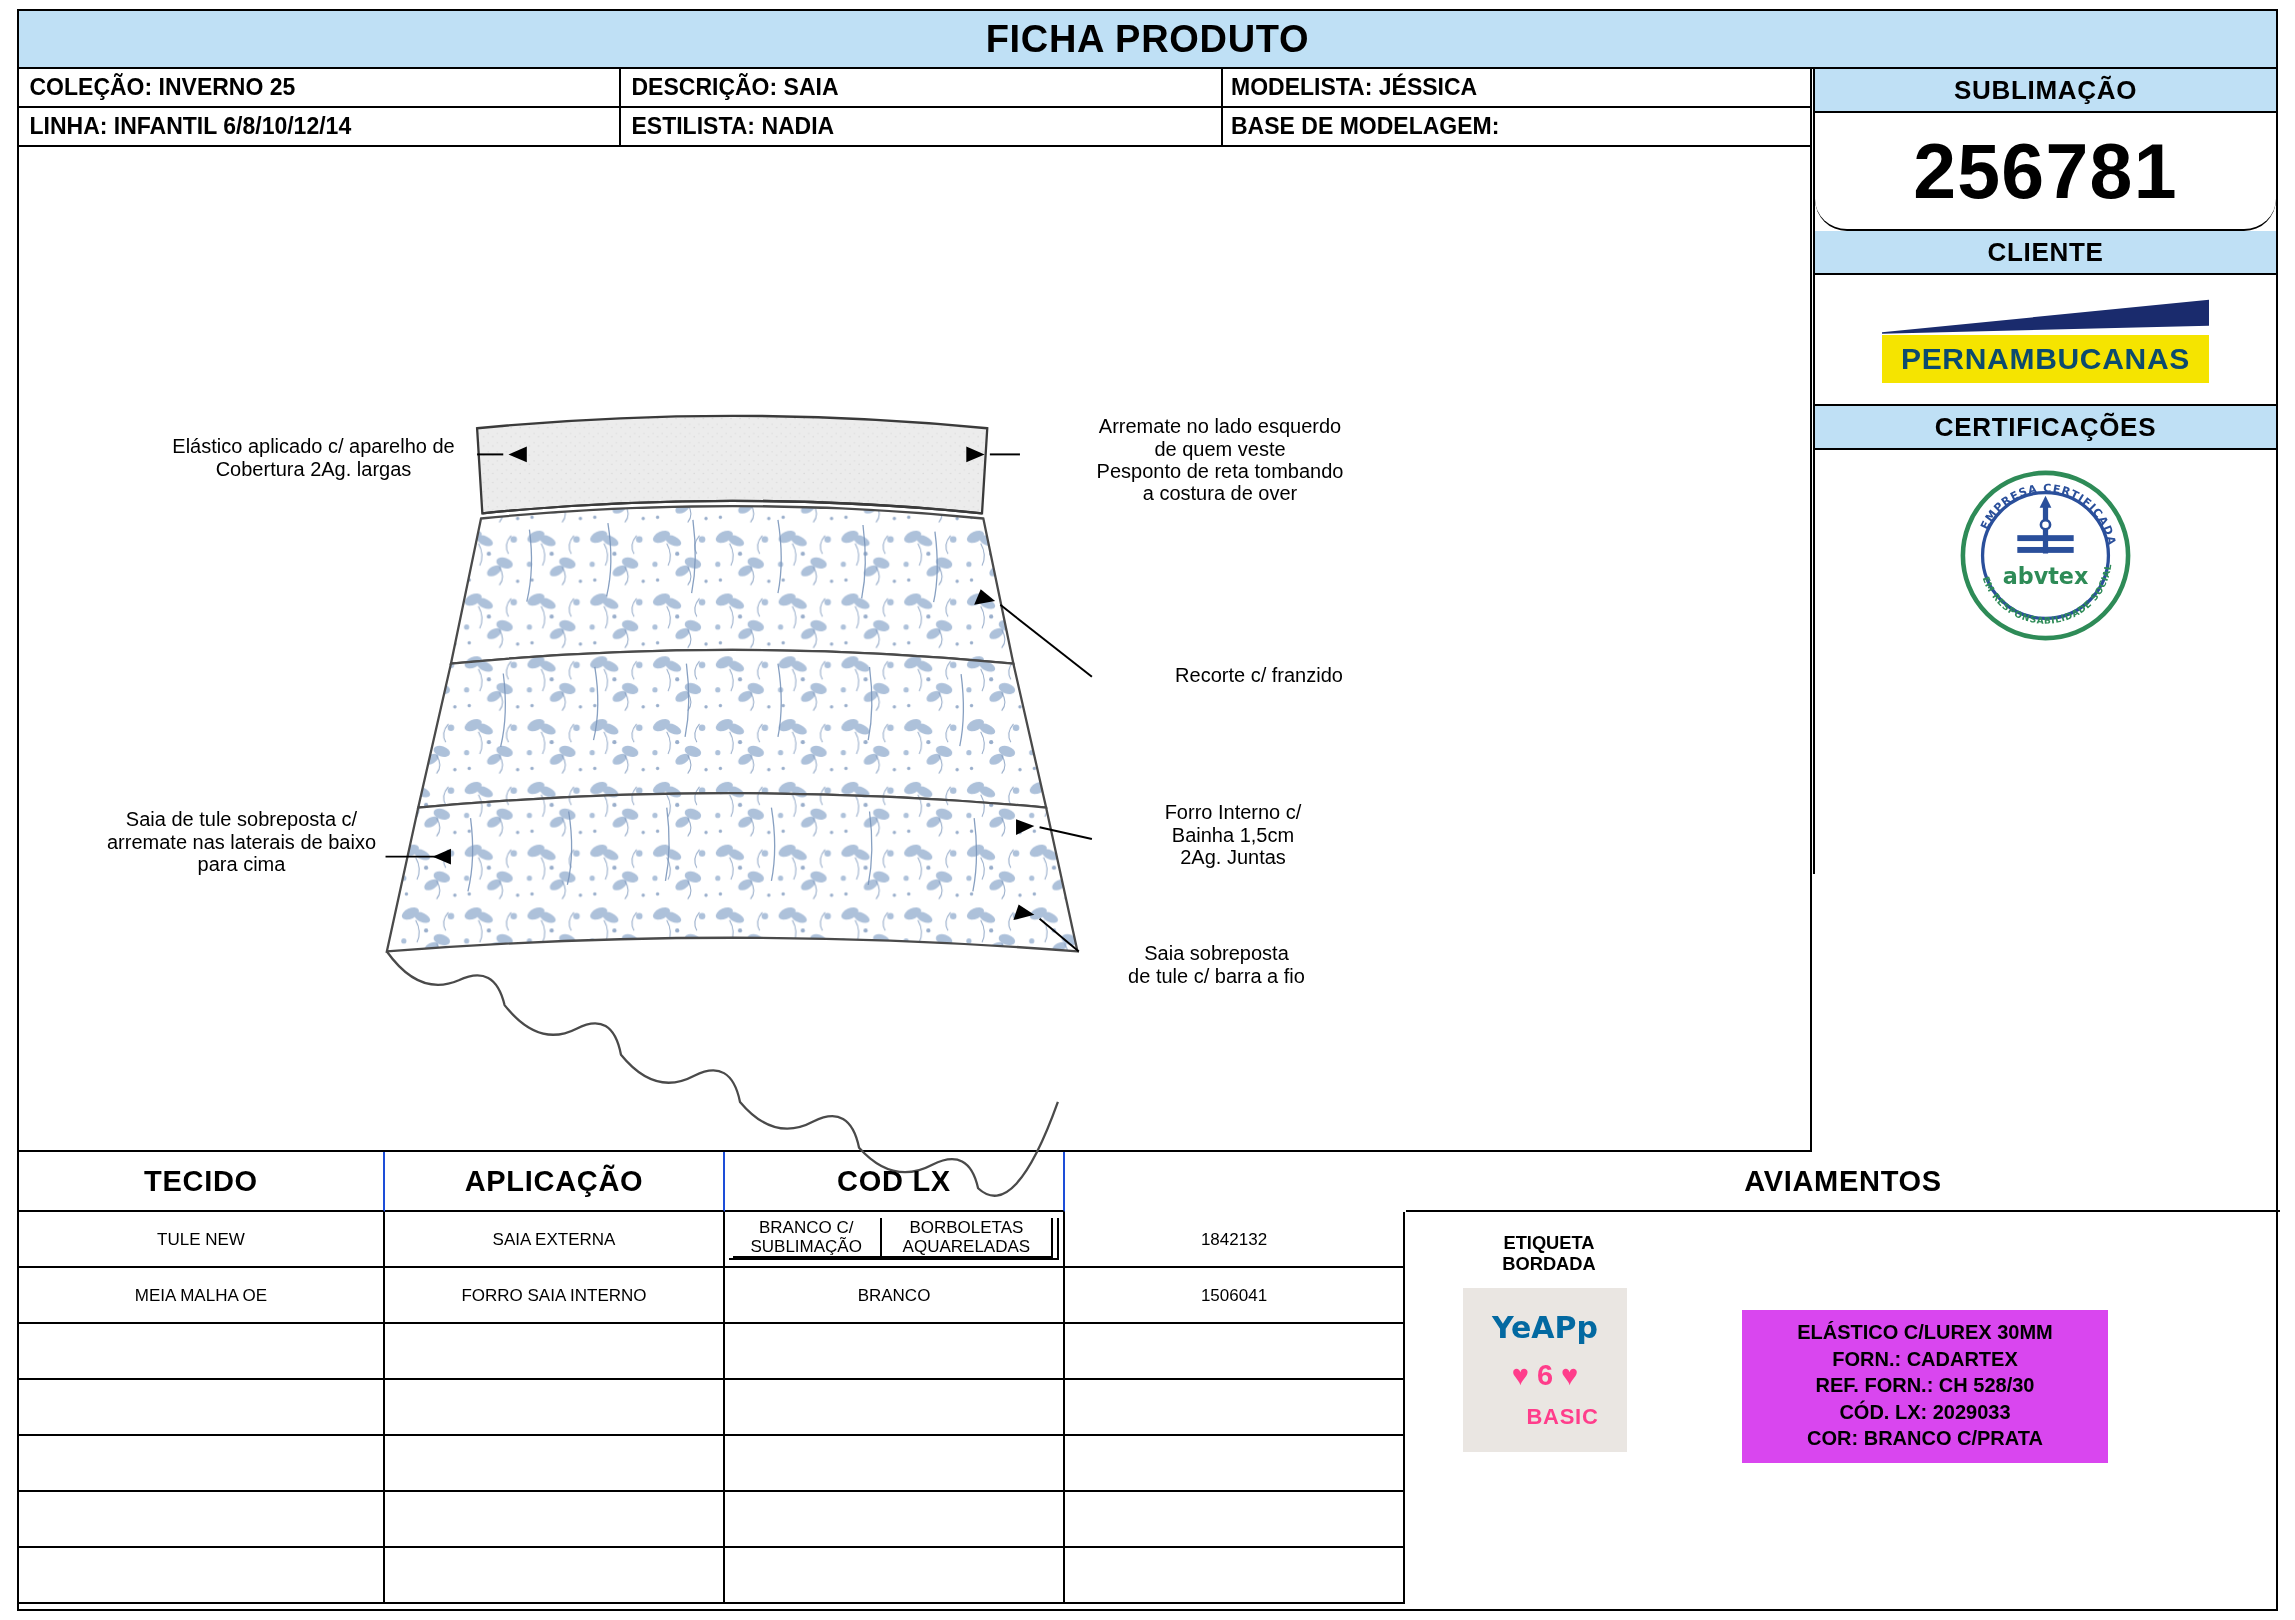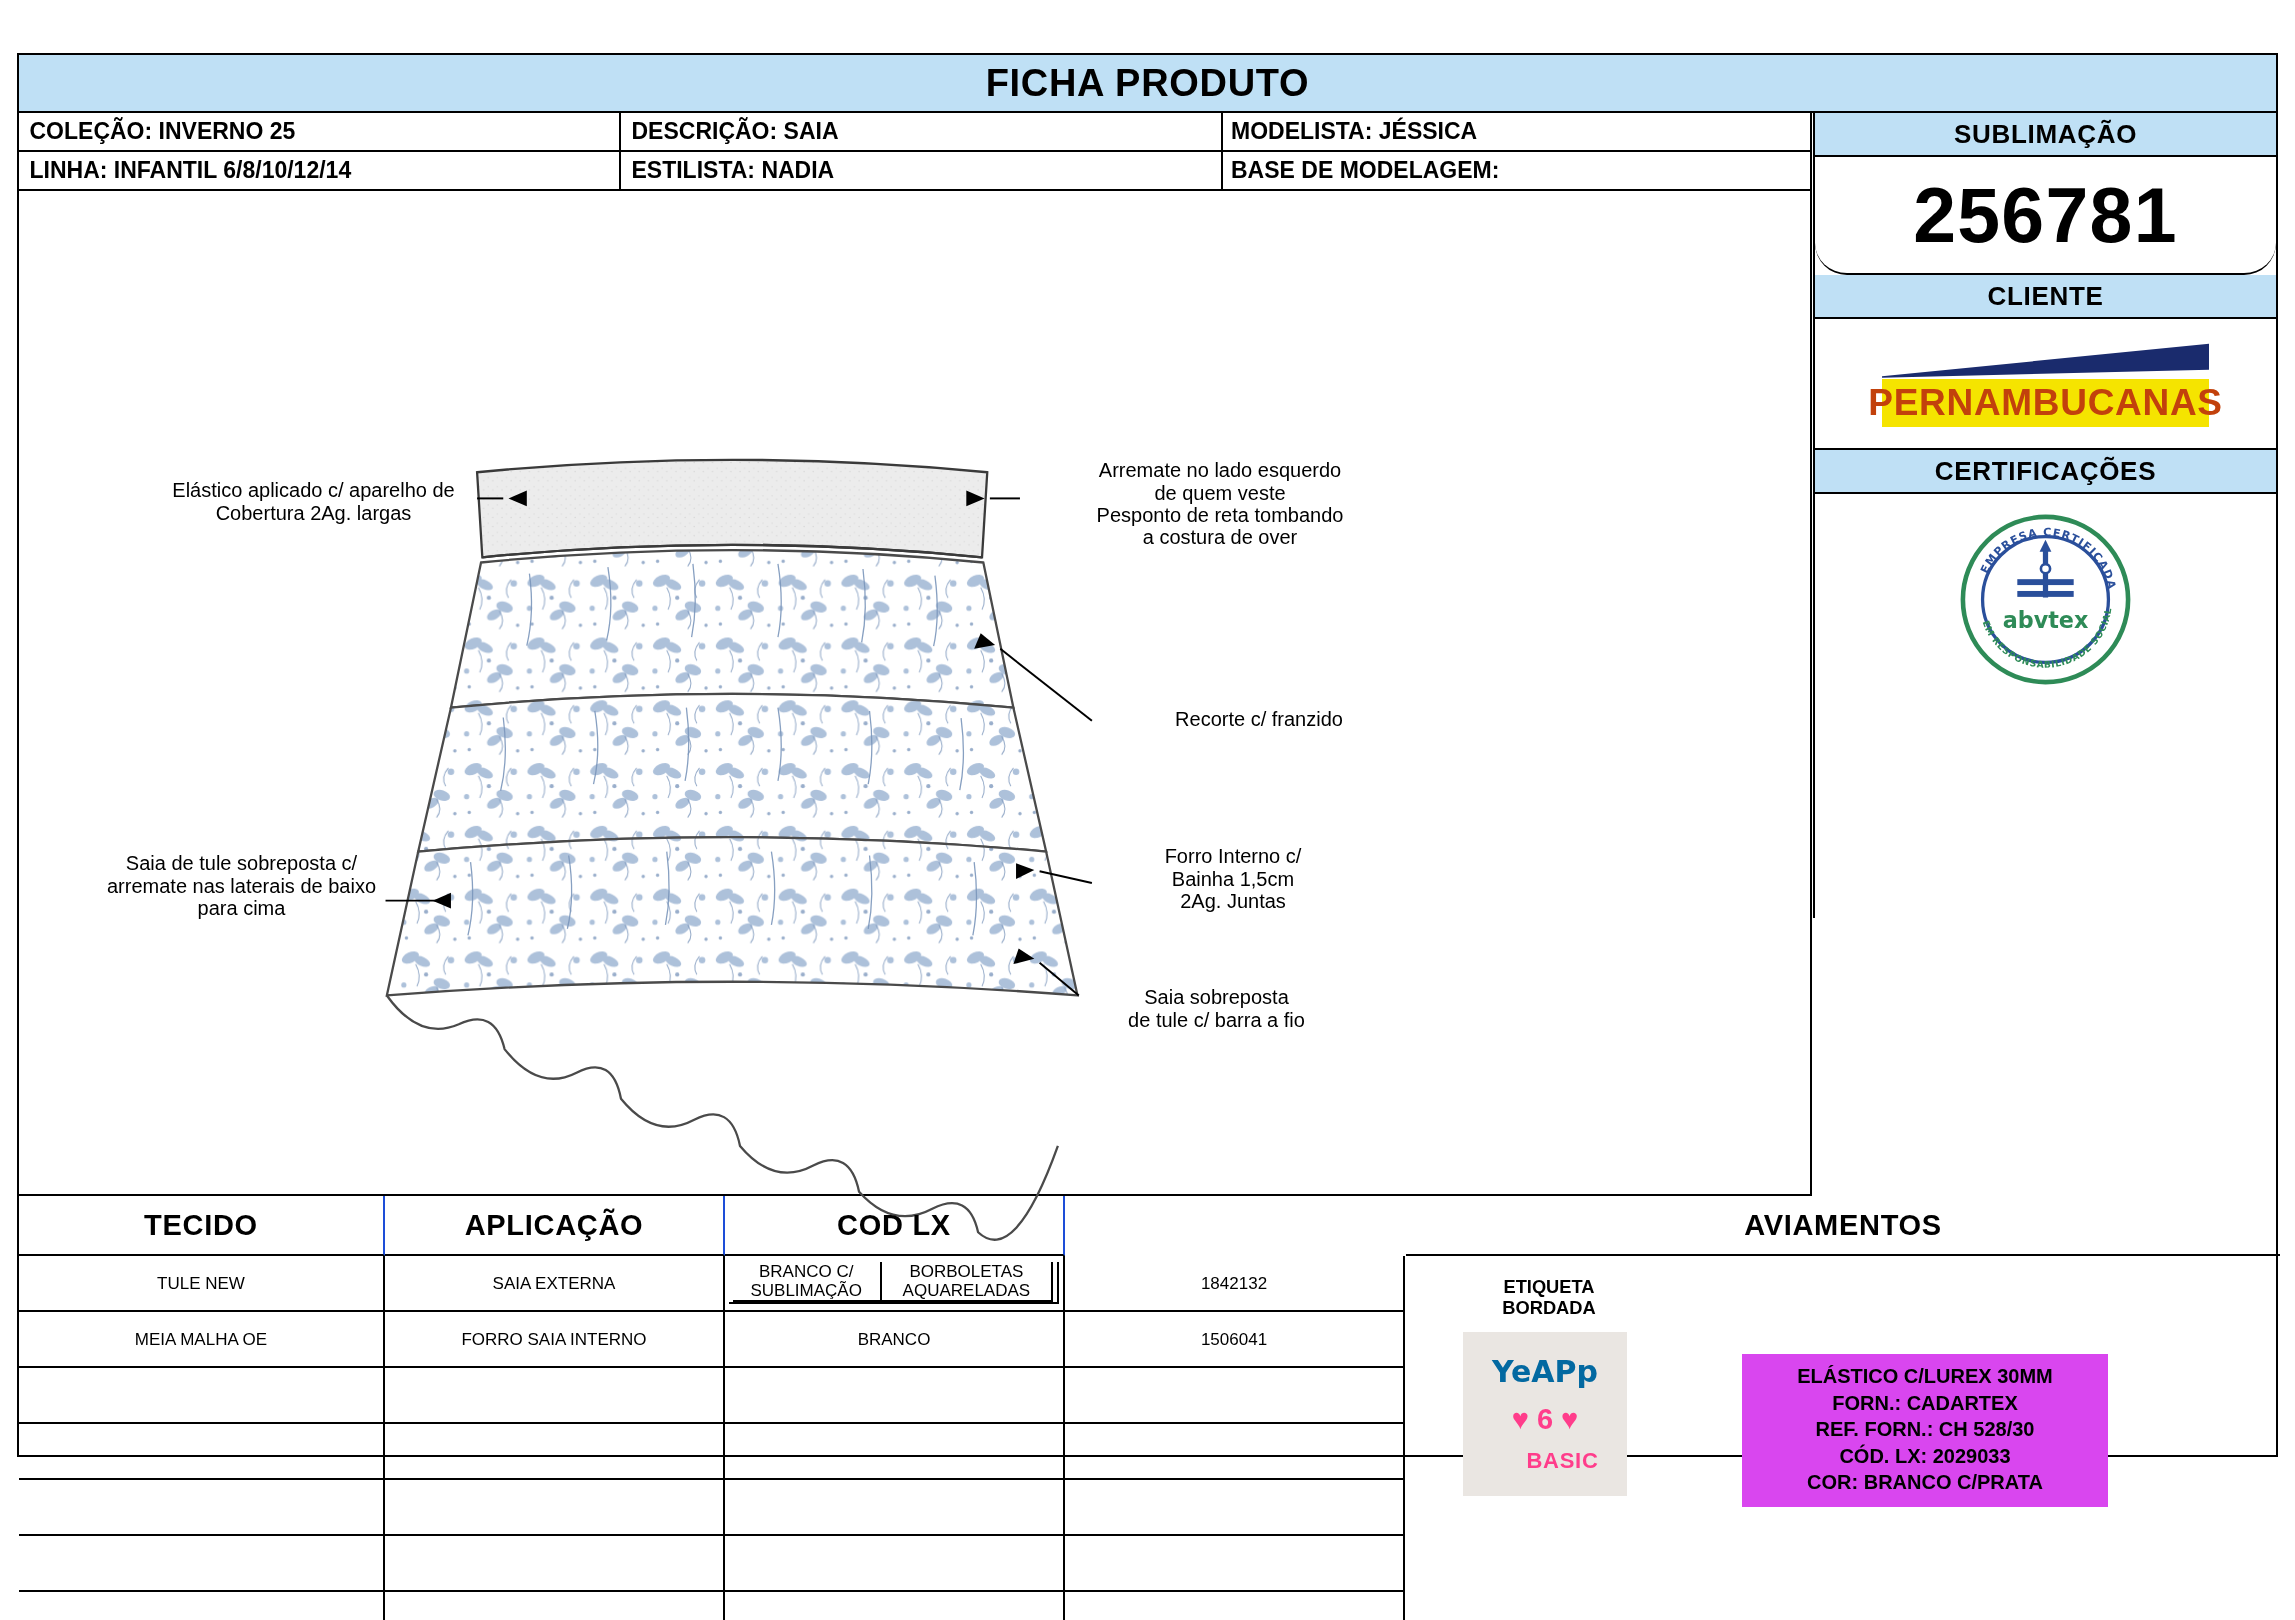--- a/index.html
+++ b/index.html
@@ -8,23 +8,22 @@
     width:2295px; height:1620px;
     font-family:"Liberation Sans", sans-serif;
     color:#000;
     position:relative;
     overflow:hidden;
   }
 
   
   .sheet {
     position:absolute; left:17px; top:9.2px;
-    width:2261px; height:1404px;
+    width:2261px; height:1602px;
     border:2.6px solid #000;
-    margin-top:44px;
   }
 
   
   .title-bar {
     position:absolute; left:0; top:0; width:100%; height:58px;
     background:#bfe0f5;
     border-bottom:2.6px solid #000;
     display:flex; align-items:center; justify-content:center;
   }
   .title-bar .t {
@@ -83,21 +82,21 @@
     position:absolute; left:0; top:0; width:100%; height:38px;
     overflow:hidden;
   }
   .pern .swoosh svg { display:block; }
   .pern .band {
     position:absolute; left:0; top:38px; width:100%; height:48px;
     background:#f5e400;
     display:flex; align-items:center; justify-content:center;
   }
   .pern .band span {
-    font-size:37px; font-weight:bold; color:#c2410c; letter-spacing:0.7px;text-align:right;
+    font-size:30px; font-weight:bold; color:#0c4a6e; letter-spacing:0.7px;text-align:right;
   }
   .rc-cert {
     height:275px;
     display:flex; align-items:flex-start; justify-content:center;
     padding-top:17px;
   }
   .abvtex { width:177px; height:177px; position:relative; }
 
   
   .draw-area {

